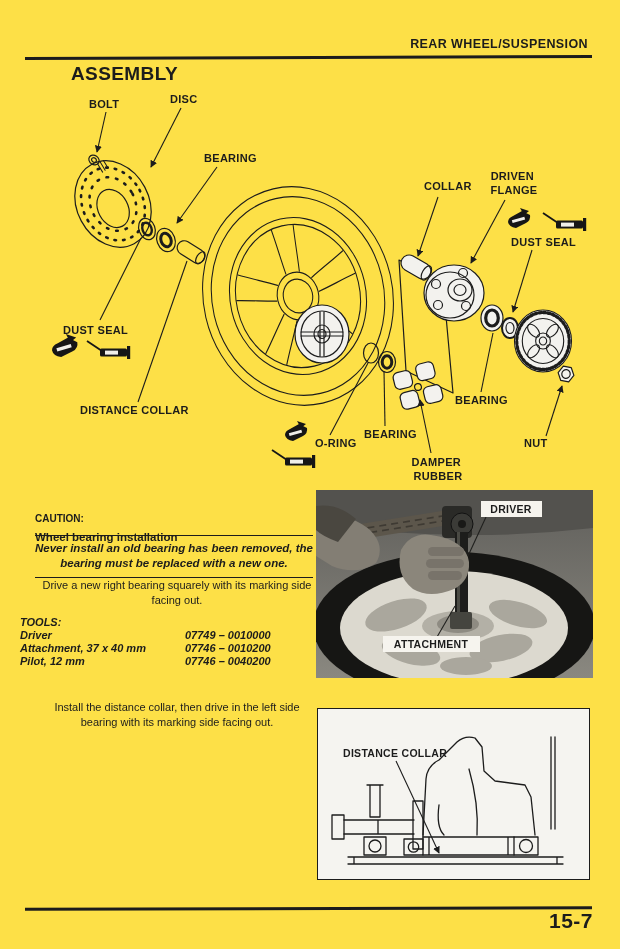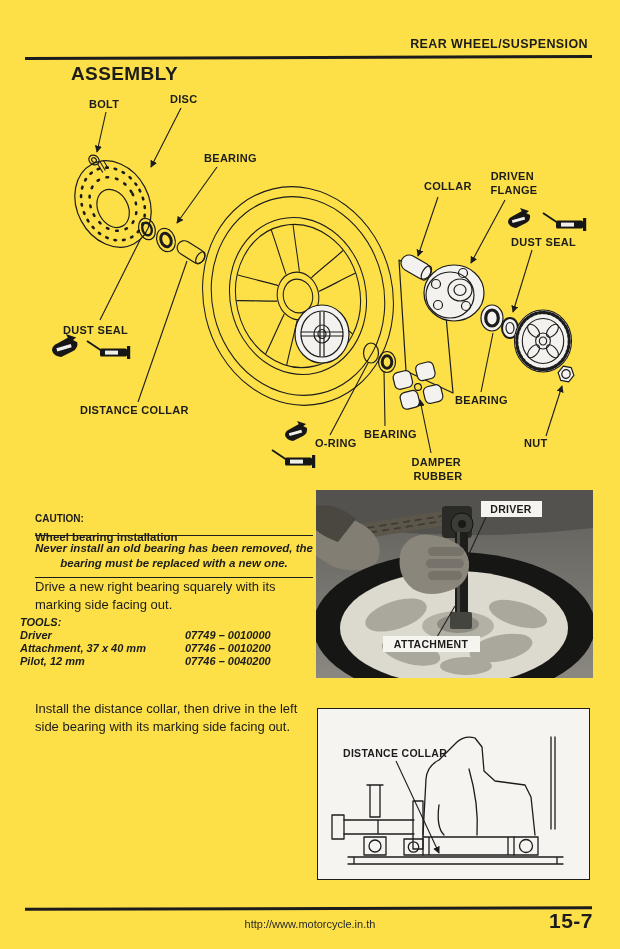--- a/index.html
+++ b/index.html
@@ -15,21 +15,21 @@
   
   .diagram{position:absolute;top:85px;left:0;width:620px;height:400px;}
   .dlabel{font:700 11px "Liberation Sans",sans-serif;fill:#1c1c1c;letter-spacing:.3px;}
   .part{stroke:#1c1c1c;fill:none;stroke-width:1.2;stroke-linecap:round;stroke-linejoin:round;}
   .leader{stroke:#1c1c1c;stroke-width:1.1;fill:none;}
   
   .subheading{position:absolute;top:487px;left:35px;font-size:11.5px;font-weight:700;margin-top:44px;}
   .caution{position:absolute;top:513px;left:35px;width:278px;}
   .caution-label{font-size:10px;font-weight:700;padding-bottom:11px;border-bottom:1.6px solid #1c1c1c;}
   .caution-text{font-size:11.5px;font-weight:700;font-style:italic;line-height:1.32;padding:5px 0 6px;border-bottom:1.6px solid #1c1c1c;text-align:center;}
-  .para{position:absolute;left:35px;width:284px;font-size:13px;line-height:1.4;}
+  .para{position:absolute;left:35px;width:284px;font-size:11px;line-height:1.4;text-align:center;}
   .para-1{top:578px;}
   .para-2{top:700px;}
   .tools{position:absolute;top:616px;left:20px;width:280px;font-size:11px;font-weight:700;line-height:1.18;font-style:italic;}
   .tool-row{display:flex;}
   .tool-name{width:165px;}
   
   .photo{position:absolute;top:490px;left:316px;width:277px;height:188px;}
   .plabel{font:700 10.5px "Liberation Sans",sans-serif;fill:#1c1c1c;letter-spacing:.3px;}
   
   .fig2{position:absolute;top:708px;left:317px;width:271px;height:170px;border:1.6px solid #1c1c1c;background:#f5f4f0;}
@@ -327,16 +327,15 @@
         <path d="M105,126 L108,70 Q109,57 121,51 L139,33 Q147,26 157,29 L164,38 L166,62 L177,72 L207,76 L213,88 L217,126"></path>
         <path d="M121,96 Q118,118 126,126 M151,60 Q161,95 159,126"></path>
         <path d="M233,28 V120 M237,28 V120"></path>
       </g>
       <line x1="78" y1="52" x2="121" y2="144" stroke="#1c1c1c" stroke-width="1.1" marker-end="url(#arr)"></line>
       <text class="f2label" x="25" y="48">DISTANCE COLLAR</text>
     </svg>
   </div>
 
   <div class="footer-rule"></div>
-  <div class="footer-url">http://www.motorcycle.in.th</div>
   <div class="page-num">15-7</div>
 
 </div>
 
 </body></html>

